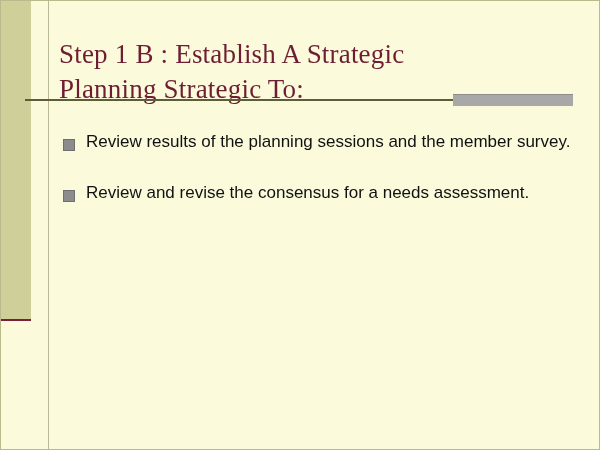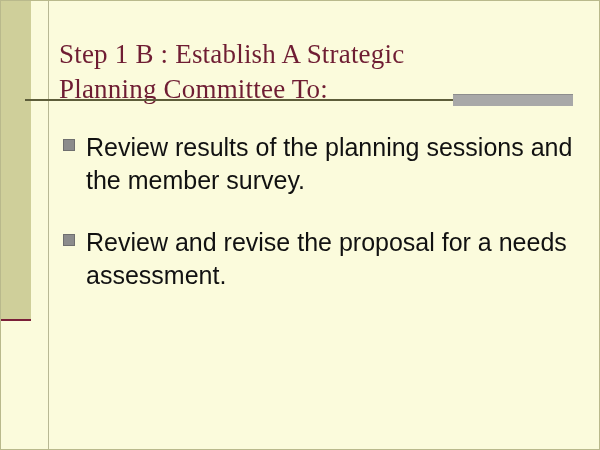--- a/index.html
+++ b/index.html
@@ -102,50 +102,50 @@
     width: 10px;
     height: 10px;
     background: #8c8c8c;
     border: 1px solid #6f6f6f;
     margin-top: 8px;
     margin-right: 11px;
   }
   .bullet-text {
     flex: 1 1 auto;
     font-family: "Liberation Sans", sans-serif;
-    font-size: 25px;
+    font-size: 17px;
     line-height: 1.33;
     color: #111111;
   }
 </style>
 </head>
 <body>
 
 <div class="slide">
 
   <div class="left-band-olive"></div>
   <div class="left-band-lower"></div>
   <div class="left-band-divider"></div>
   <div class="vertical-rule"></div>
 
   <h1 class="title">
     <span>Step 1 B : Establish A Strategic</span><br>
-    <span>Planning Committee To:</span>
+    <span>Planning Strategic To:</span>
   </h1>
 
   <div class="title-rule"></div>
   <div class="title-rule-accent"></div>
 
   <div class="body">
 
     <div class="bullet-row">
       <span class="bullet-marker"></span>
       <span class="bullet-text">Review results of the planning sessions and the member survey.</span>
     </div>
 
     <div class="bullet-row">
       <span class="bullet-marker"></span>
-      <span class="bullet-text">Review and revise the proposal for a needs assessment.</span>
+      <span class="bullet-text">Review and revise the consensus for a needs assessment.</span>
     </div>
 
 
   </div>
 </div>
 
 </body></html>

